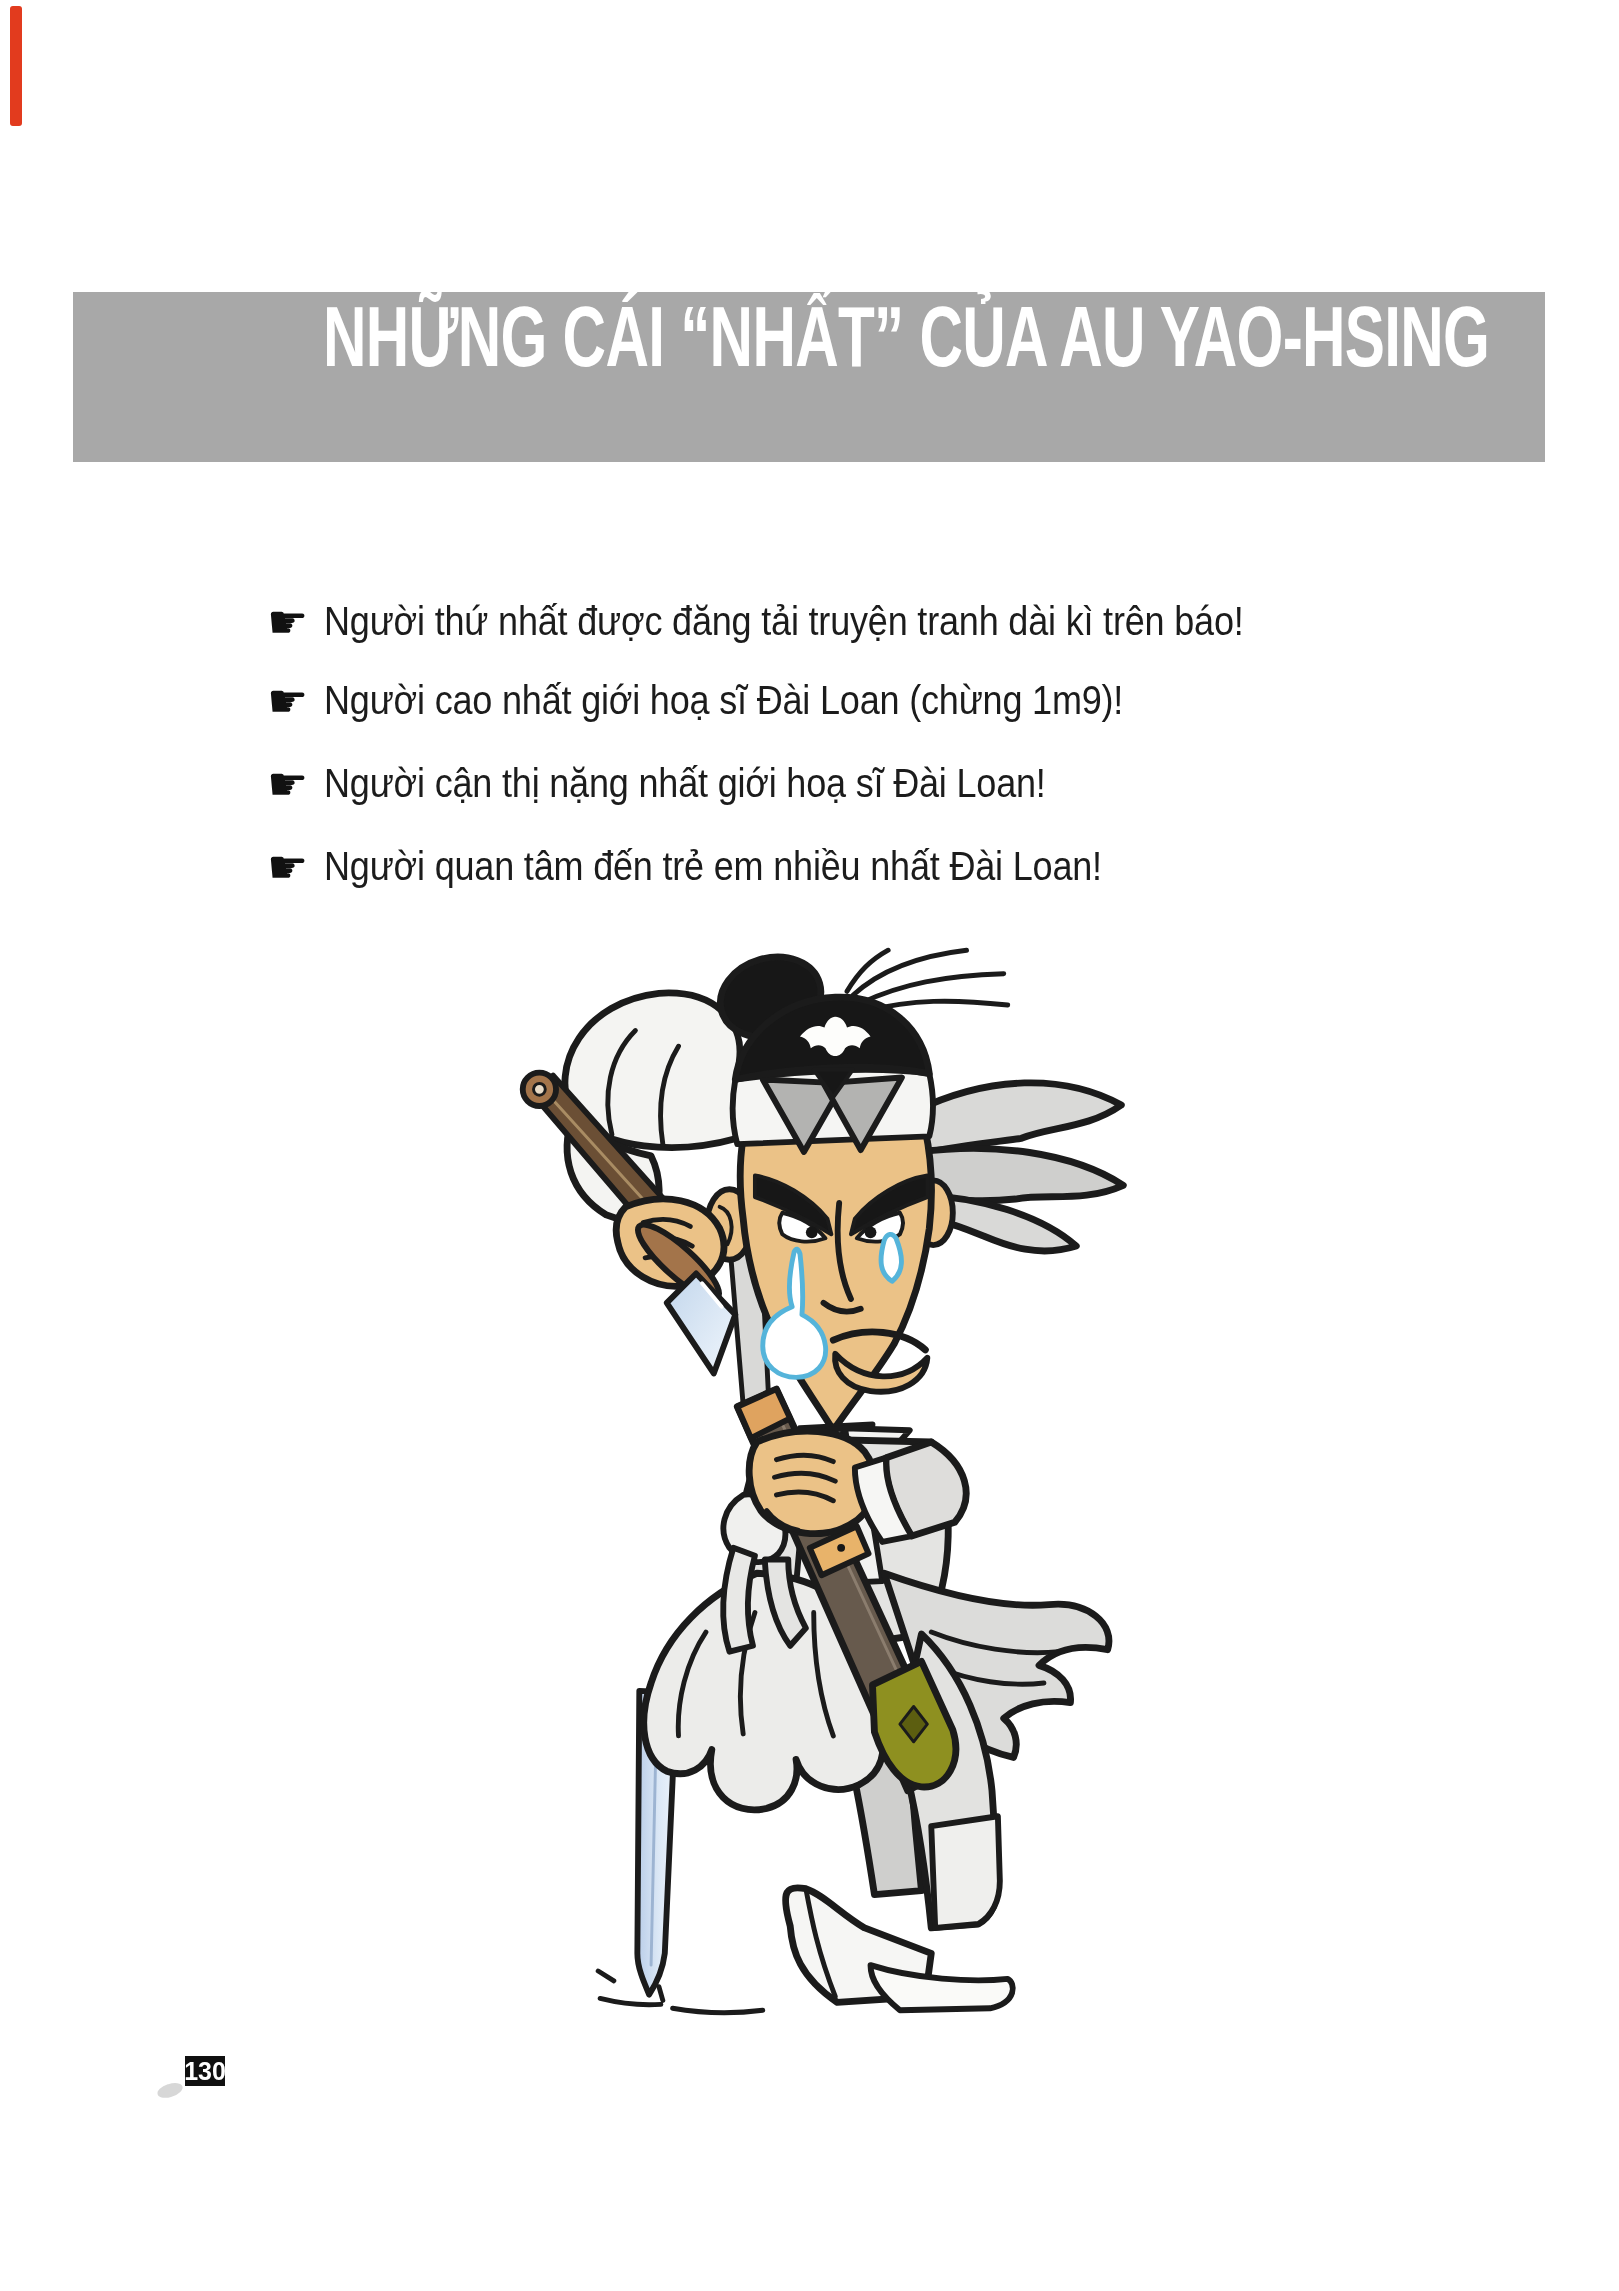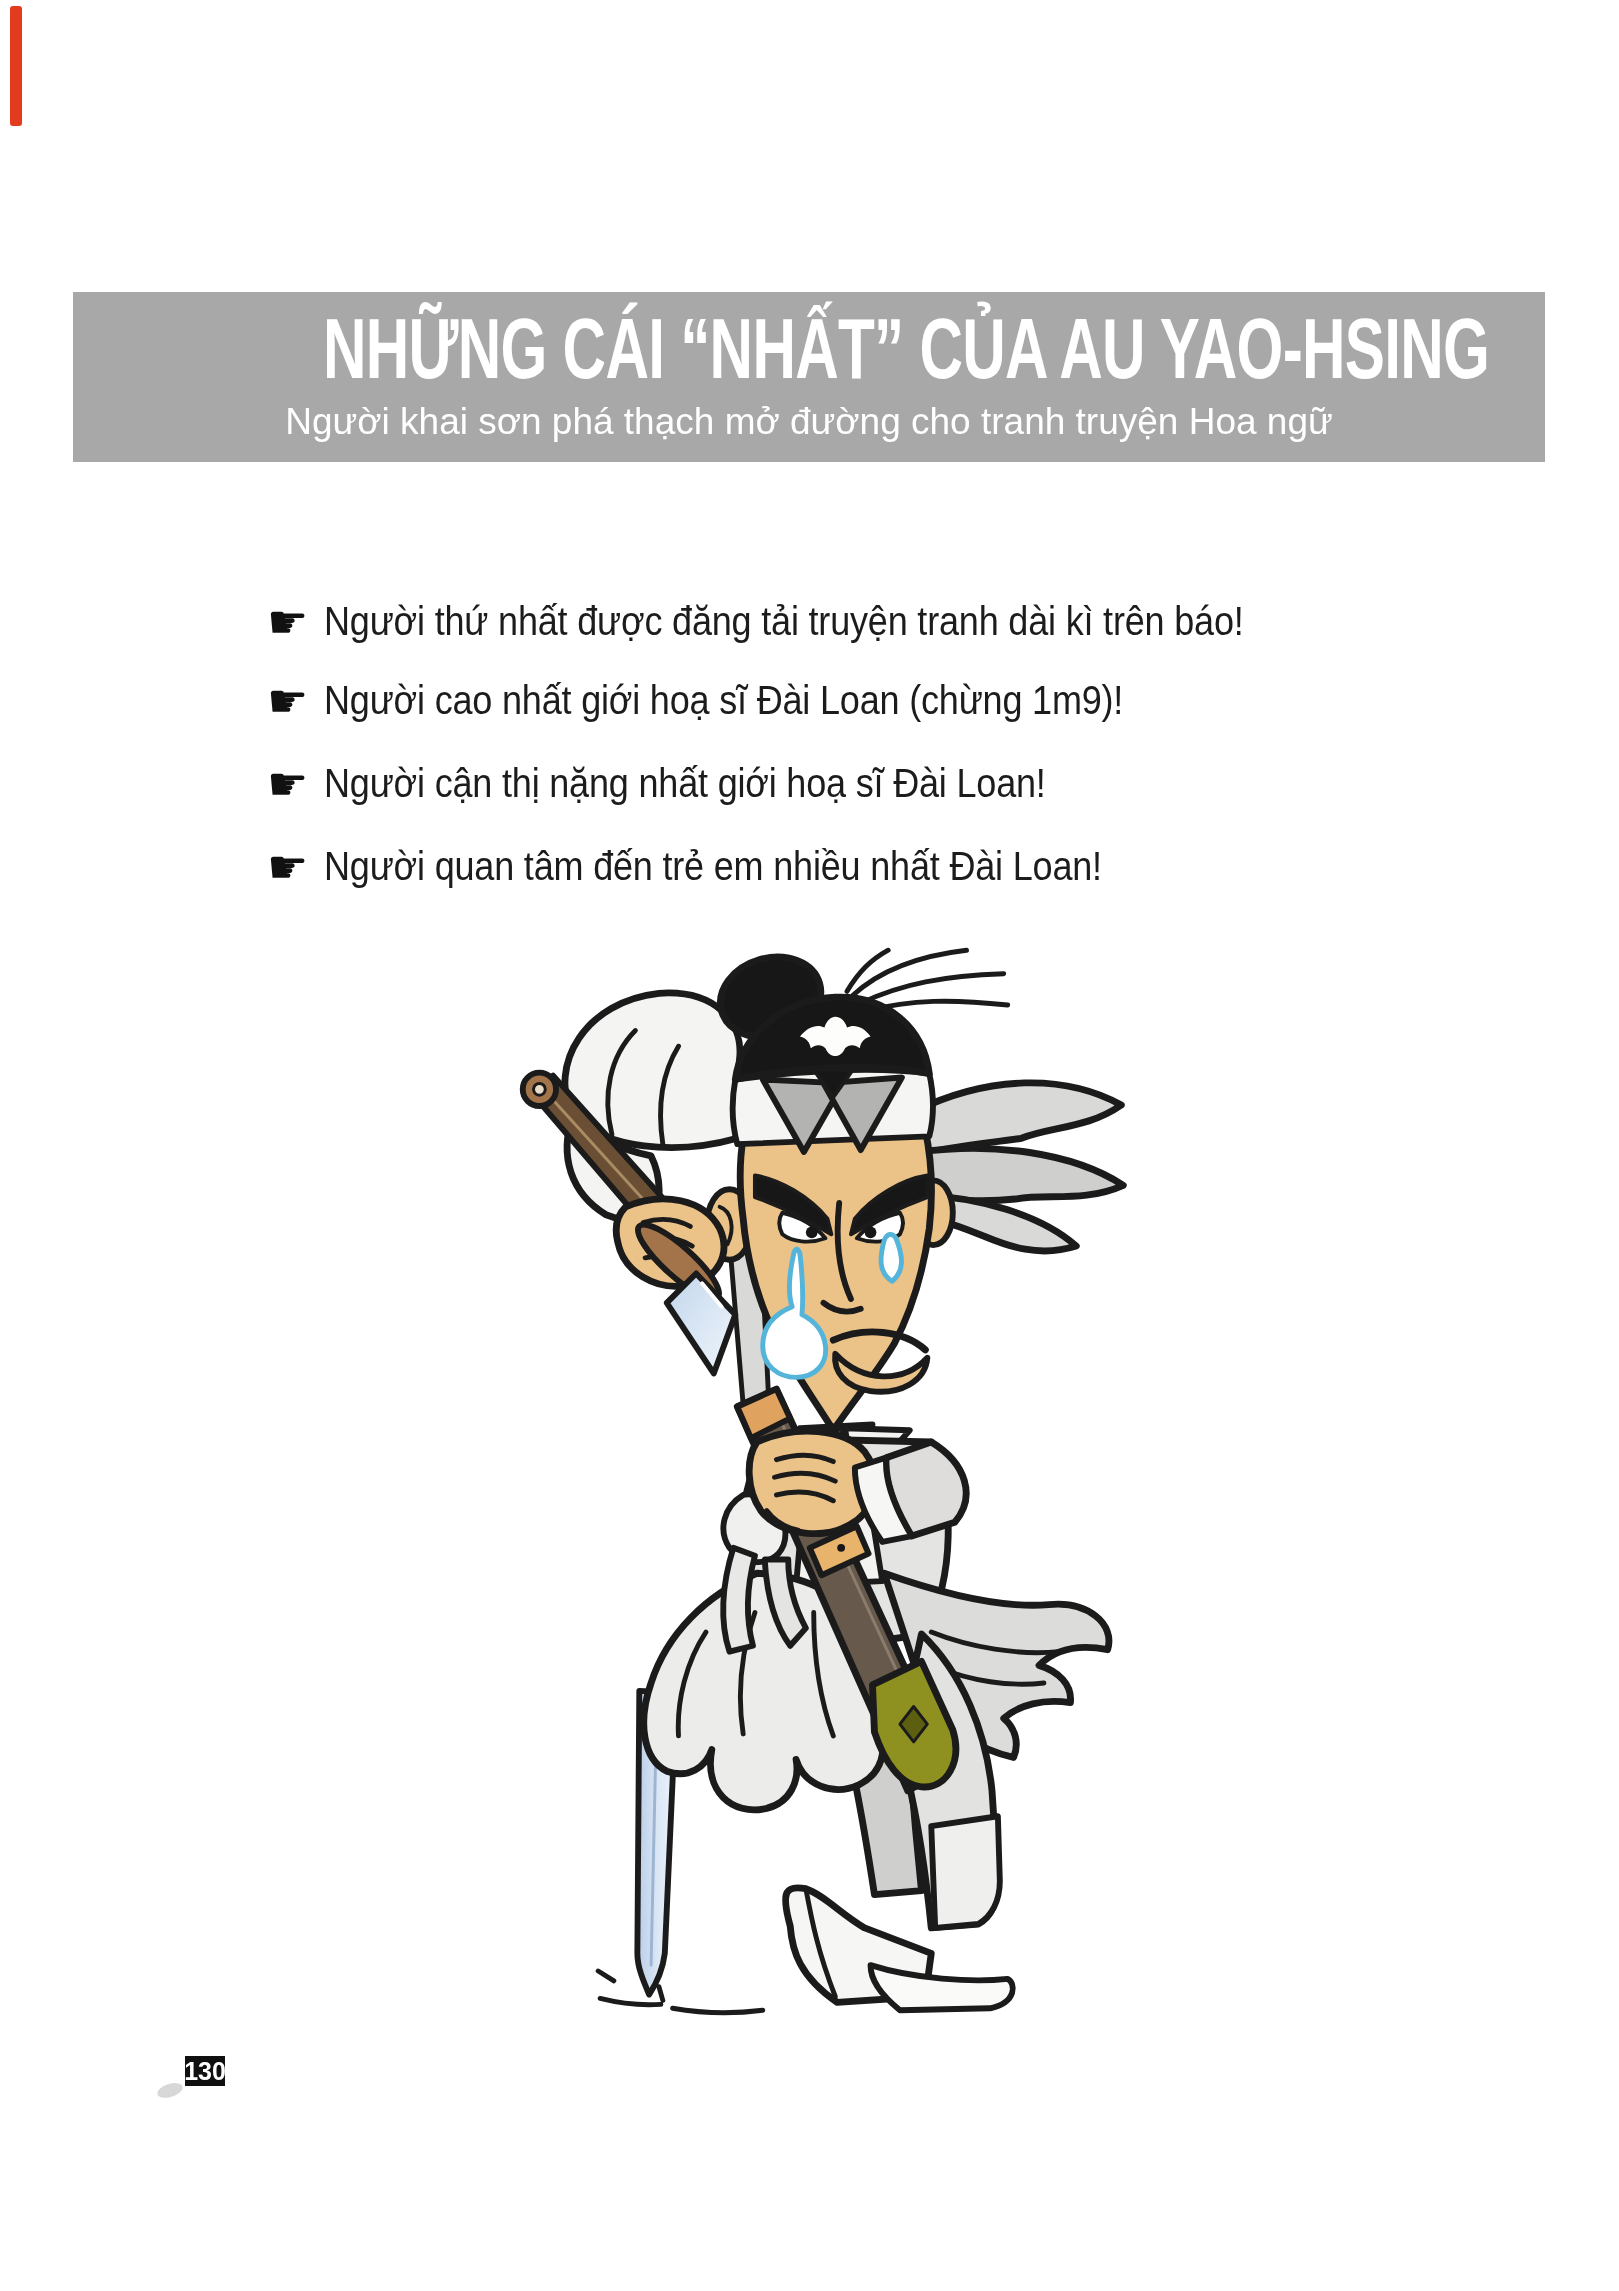--- a/index.html
+++ b/index.html
@@ -5,21 +5,21 @@
   html,body{margin:0;padding:0;background:#ffffff;}
   body{width:1619px;height:2292px;position:relative;overflow:hidden;
        font-family:"Liberation Sans",sans-serif;}
 
   
   .red-mark{position:absolute;left:9.8px;top:5.9px;width:12.7px;height:120px;
             background:#e23b1e;border-radius:2.9px;}
 
   
   .banner{position:absolute;left:73px;top:292px;width:1472px;height:170px;
-          background:#a8a8a8;text-align:center;box-sizing:border-box;padding-top:13px;}
+          background:#a8a8a8;text-align:center;box-sizing:border-box;padding-top:1px;}
   .banner-title{display:inline-block;font-weight:bold;font-size:86px;line-height:1;
                 color:#ffffff;white-space:nowrap;transform:scaleX(.70);
                 transform-origin:center;letter-spacing:-1px;}
   .banner-subtitle{margin-top:11.8px;font-size:37px;line-height:1;color:#ffffff;
                    white-space:nowrap;}
 
   
   .bullet-row{position:absolute;left:267px;height:53px;display:flex;
               align-items:center;}
   .bullet-icon{width:57px;font-size:46px;color:#111111;line-height:1;
@@ -39,21 +39,20 @@
   .smudge{position:absolute;left:157px;top:2084px;width:25.5px;height:12.7px;
           background:#bcbcbc;border-radius:50%;transform:rotate(-18deg);opacity:.6;}
 </style>
 </head>
 <body>
 
 <div class="red-mark"></div>
 
 <div class="banner">
   <div class="banner-title">NHỮNG CÁI “NHẤT” CỦA AU YAO-HSING</div>
-  <div class="banner-subtitle">Người khai sơn phá thạch mở đường cho tranh truyện Hoa ngữ</div>
 </div>
 
 <div class="bullet-row row1">
   <span class="bullet-icon">☛</span>
   <span class="bullet-text">Người thứ nhất được đăng tải truyện tranh dài kì trên báo!</span>
 </div>
 <div class="bullet-row row2">
   <span class="bullet-icon">☛</span>
   <span class="bullet-text">Người cao nhất giới hoạ sĩ Đài Loan (chừng 1m9)!</span>
 </div>

